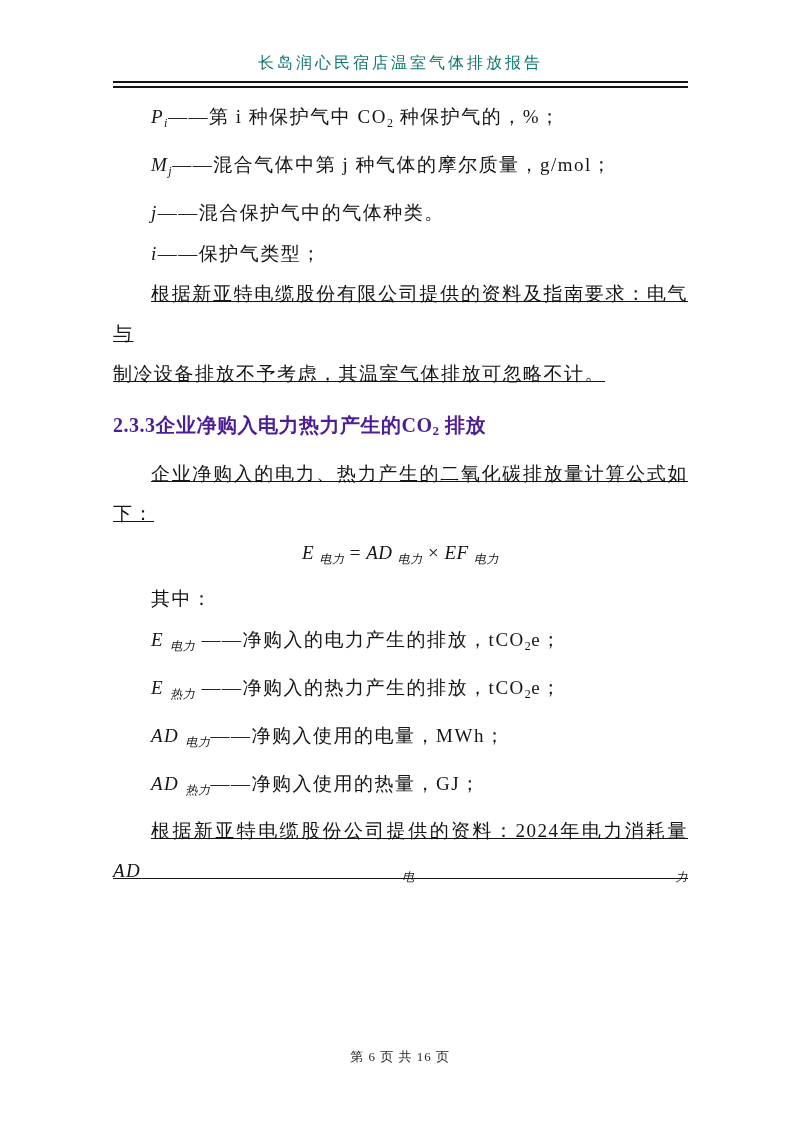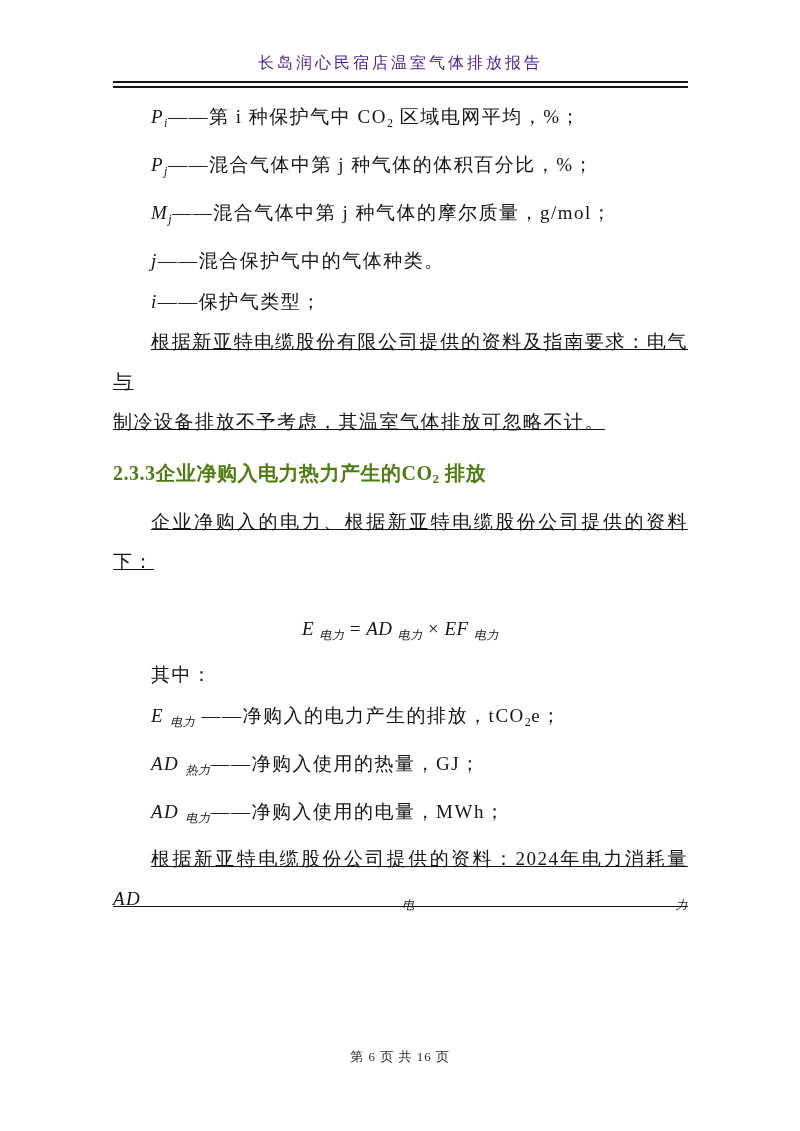--- a/index.html
+++ b/index.html
@@ -14,21 +14,21 @@
   .page {
     position:absolute; inset:0;
     padding:50px 112px 0 113px;
     box-sizing:border-box;
   }
   .hdr {
     text-align:center;
     font-size:16px;
     line-height:26px;
     letter-spacing:3px;
-    color:#4c1d95;
+    color:#0f766e;
   }
   .rule {
     margin-top:5px;
     height:3px;
     border-top:2px solid #161616;
     border-bottom:2px solid #161616;
   }
   .defs { margin-top:8px; }
   .def-line {
     font-size:19px;
@@ -44,28 +44,27 @@
     text-decoration:underline;
   }
   .jl { text-align:justify; text-align-last:justify; }
   .ind { text-indent:38px; }
   .heading {
     font-size:20px;
     font-weight:bold;
     line-height:34px;
     margin:14px 0 6px 0;
     letter-spacing:0.5px;
-    color:#4d7c0f;
+    color:#4c1d95;
   }
   .formula {
     font-size:19px;
     line-height:38px;
     text-align:center;
     letter-spacing:0.5px;
-    margin-top:28px;
   }
   .it { font-style:italic; }
   .sb { font-size:12px; vertical-align:-4px; letter-spacing:0.5px; }
   .heading .sb { font-size:13px; vertical-align:-3px; }
   .footer {
     position:absolute;
     left:0; right:0; top:1048px;
     text-align:center;
     font-size:13px;
     letter-spacing:1px;
@@ -74,42 +73,42 @@
   }
 </style>
 </head>
 <body>
 
 <div class="page">
   <div class="hdr">长岛润心民宿店温室气体排放报告</div>
   <div class="rule"></div>
 
   <div class="defs">
-      <div class="def-line"><span class="it">P</span><span class="sb it">i</span><span>——第 i 种保护气中 CO</span><span class="sb">2</span><span> 区域电网平均，%；</span></div>
-      <div class="def-line"><span class="it">P</span><span class="sb it">j</span><span>——混合气体中第 j 种气体的体积百分比，%；</span></div>
+      <div class="def-line"><span class="it">P</span><span class="sb it">i</span><span>——第 i 种保护气中 CO</span><span class="sb">2</span><span> 种保护气的，%；</span></div>
       <div class="def-line"><span class="it">M</span><span class="sb it">j</span><span>——混合气体中第 j 种气体的摩尔质量，g/mol；</span></div>
       <div class="def-line"><span class="it">j</span><span>——混合保护气中的气体种类。</span></div>
       <div class="def-line"><span class="it">i</span><span>——保护气类型；</span></div>
     </div>
 
   <div class="para jl ind">根据新亚特电缆股份有限公司提供的资料及指南要求：电气与</div>
   <div class="para">制冷设备排放不予考虑，其温室气体排放可忽略不计。</div>
 
   <div class="heading"><span>2.3.3企业净购入电力热力产生的CO</span><span class="sb">2</span><span> 排放</span></div>
 
-  <div class="para jl ind">企业净购入的电力、根据新亚特电缆股份公司提供的资料</div>
+  <div class="para jl ind">企业净购入的电力、热力产生的二氧化碳排放量计算公式如</div>
   <div class="para">下：</div>
 
   <div class="formula"><span class="it">E </span><span class="sb it">电力</span><span> = </span><span class="it">AD </span><span class="sb it">电力</span><span> × </span><span class="it">EF </span><span class="sb it">电力</span></div>
 
   <div class="def-line">其中：</div>
 
   <div class="defs" style="margin-top:0;">
       <div class="def-line"><span class="it">E </span><span class="sb it">电力</span><span> ——净购入的电力产生的排放，tCO</span><span class="sb">2</span><span>e；</span></div>
+      <div class="def-line"><span class="it">E </span><span class="sb it">热力</span><span> ——净购入的热力产生的排放，tCO</span><span class="sb">2</span><span>e；</span></div>
+      <div class="def-line"><span class="it">AD </span><span class="sb it">电力</span><span>——净购入使用的电量，MWh；</span></div>
       <div class="def-line"><span class="it">AD </span><span class="sb it">热力</span><span>——净购入使用的热量，GJ；</span></div>
-      <div class="def-line"><span class="it">AD </span><span class="sb it">电力</span><span>——净购入使用的电量，MWh；</span></div>
     </div>
 
   <div class="para jl ind"><span>根据新亚特电缆股份公司提供的资料：2024年电力消耗量</span><span class="it">AD</span><span class="sb it">电力</span></div>
 
 </div>
 
 <div class="footer">第 6 页 共 16 页</div>
 
 </body></html>

